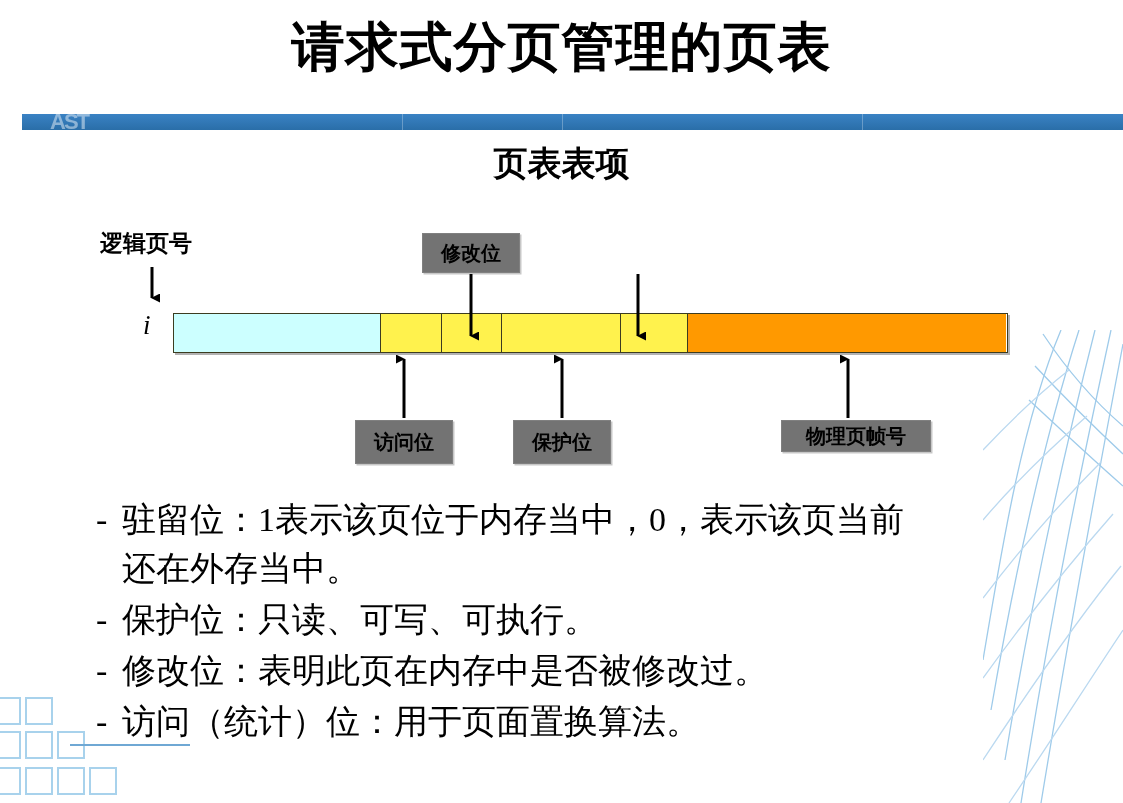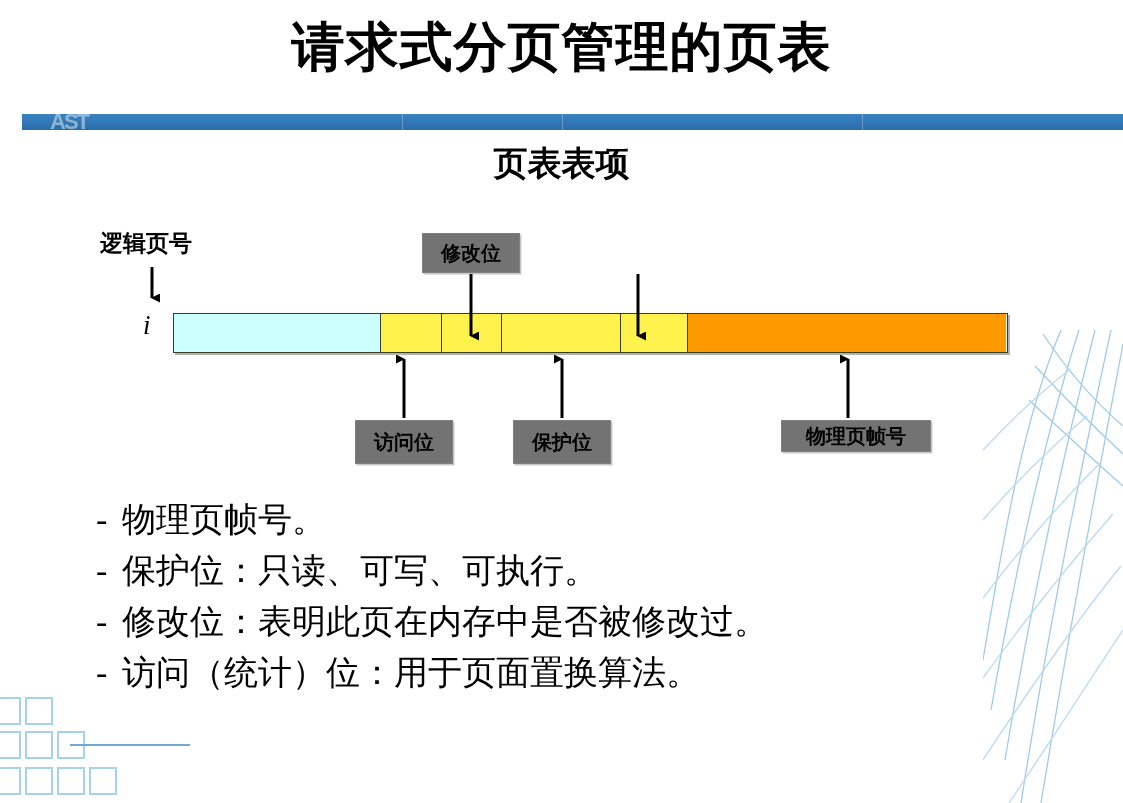--- a/index.html
+++ b/index.html
@@ -303,21 +303,22 @@
 
         <line x1="848" y1="418" x2="848" y2="359" marker-end="url(#ah-up)"></line>
       </g>
     </svg>
   </div>
 
   <div class="bullets">
 
     <div class="bullet">
       <span class="dash">-</span>
-      <span class="txt">物理页帧号。</span>
+      <span class="txt">驻留位：1表示该页位于内存当中，0，表示该页当前</span>
+      <span class="txt">还在外存当中。</span>
     </div>
 
     <div class="bullet">
       <span class="dash">-</span>
       <span class="txt">保护位：只读、可写、可执行。</span>
     </div>
 
     <div class="bullet">
       <span class="dash">-</span>
       <span class="txt">修改位：表明此页在内存中是否被修改过。</span>

